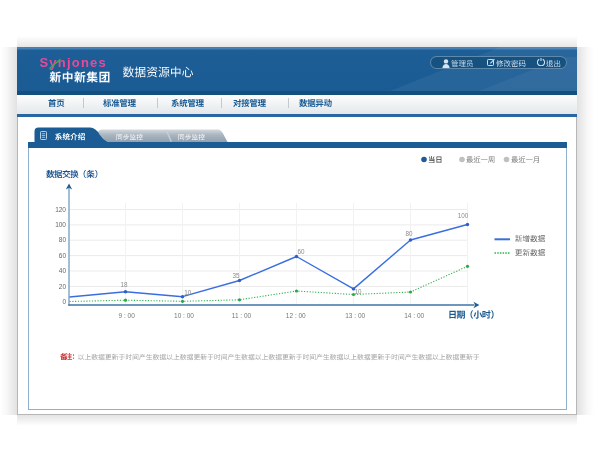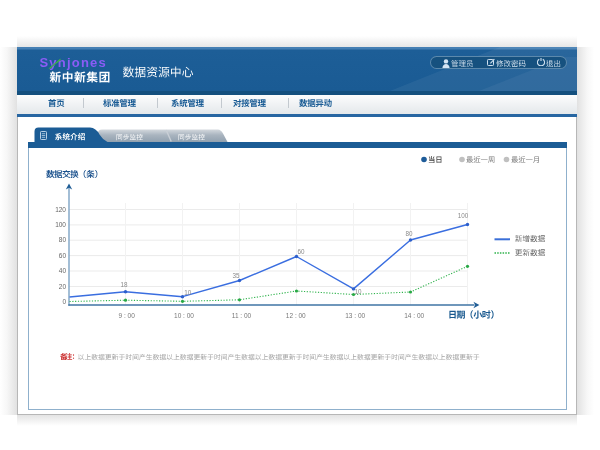--- a/index.html
+++ b/index.html
@@ -12,21 +12,21 @@
 <div class="abs" style="left:17px;top:36px;width:560px;height:11px;background:linear-gradient(to bottom,rgba(120,120,120,0) 0%,rgba(120,120,120,0.18) 100%)"></div>
 <div class="abs" style="left:17px;top:415px;width:560px;height:11px;background:linear-gradient(to top,rgba(120,120,120,0) 0%,rgba(120,120,120,0.20) 100%)"></div>
 <div class="abs" style="left:17px;top:47px;width:560px;height:368px;background:#fff;border:1px solid #b7b7b7"></div>
 
 <div class="abs" style="left:17px;top:47px;width:560px;height:44px;background:linear-gradient(180deg,#4680b4 0,#4680b4 2px,#1d5e97 3px,#1a5b94 100%);overflow:hidden">
       <svg style="position:absolute;left:0;top:0" width="560" height="44" viewBox="0 0 560 44">
         <path d="M373,44 L483,0 L560,0 L560,44 Z" fill="rgba(255,255,255,0.055)"></path>
         <path d="M462,44 L548,10 L560,10 L560,44 Z" fill="rgba(255,255,255,0.05)"></path>
       </svg>
     </div>
-<div class="abs" style="left:39.5px;top:56px;width:120px;height:14px;line-height:13px;color:#8b5cf6;font-size:13px;font-weight:bold;letter-spacing:1.2px;font-family:'Liberation Sans',sans-serif">Synjones<svg width="13" height="11" style="position:absolute;left:8px;top:1.5px" viewBox="0 0 13 11">
+<div class="abs" style="left:39.5px;top:56px;width:120px;height:14px;line-height:13px;color:#ec4899;font-size:13px;font-weight:bold;letter-spacing:1.2px;font-family:'Liberation Sans',sans-serif">Synjones<svg width="13" height="11" style="position:absolute;left:8px;top:1.5px" viewBox="0 0 13 11">
         <path d="M0.5,10.5 C4,7.5 8,4 12.5,0.5 L12.5,2.6 C8,5.8 4.5,8.8 2.5,10.8 Z" fill="#3fae4b"></path>
       </svg></div>
 <svg style="position:absolute;left:48.5px;top:69.9px" width="64" height="14" viewBox="0 -11.6 64 14.2">
       <path d="M11.6 -6.2V-4.9H7.2V-6.2ZM6.1 -9.0V-7.8H0.7V-9.0ZM6.2 -4.2V-3.0H0.4V-4.2ZM6.2 -6.3V-5.1H0.5V-6.3ZM10.5 -5.6V1.0H9.1V-5.6ZM2.5 -7.9Q2.7 -7.6 2.8 -7.2Q2.9 -6.8 2.9 -6.5L1.7 -6.2Q1.6 -6.5 1.5 -6.9Q1.4 -7.3 1.3 -7.6ZM5.6 -7.6Q5.4 -7.2 5.2 -6.7Q5.0 -6.3 4.8 -5.9L3.7 -6.2Q3.8 -6.4 3.9 -6.7Q4.0 -7.0 4.1 -7.3Q4.2 -7.6 4.2 -7.9ZM11.6 -9.0Q11.0 -8.8 10.2 -8.6Q9.4 -8.4 8.6 -8.2Q7.8 -8.1 7.0 -8.0Q7.0 -8.2 6.9 -8.5Q6.7 -8.8 6.6 -9.0Q7.3 -9.2 8.0 -9.3Q8.8 -9.5 9.4 -9.7Q10.1 -9.9 10.5 -10.1ZM3.8 -10.3Q4.0 -9.9 4.2 -9.5Q4.3 -9.0 4.4 -8.7L2.9 -8.3Q2.9 -8.6 2.7 -9.1Q2.5 -9.6 2.4 -10.0ZM8.0 -4.7Q8.0 -4.0 7.9 -3.2Q7.9 -2.5 7.7 -1.7Q7.6 -0.9 7.4 -0.2Q7.1 0.5 6.7 1.1Q6.6 1.0 6.4 0.8Q6.2 0.7 5.9 0.5Q5.7 0.4 5.5 0.3Q6.0 -0.4 6.3 -1.2Q6.5 -2.1 6.5 -3.0Q6.6 -3.9 6.6 -4.7V-9.0H8.0ZM4.1 -3.6Q4.5 -3.2 4.9 -2.8Q5.3 -2.4 5.6 -2.1Q5.9 -1.7 6.1 -1.3L5.2 -0.5Q5.0 -0.9 4.7 -1.3Q4.3 -1.7 4.0 -2.1Q3.6 -2.5 3.2 -2.9ZM3.7 -3.3Q3.2 -2.2 2.6 -1.3Q1.9 -0.3 1.2 0.3Q1.1 0.2 0.9 0.1Q0.7 -0.1 0.5 -0.2Q0.3 -0.4 0.2 -0.5Q0.9 -1.0 1.5 -1.9Q2.1 -2.7 2.4 -3.6ZM4.1 -5.7V1.0H2.8V-5.7Z M23.4 -8.1V-2.1H21.9V-6.7H14.9V-2.0H13.5V-8.1ZM22.8 -4.1V-2.7H14.3V-4.1ZM19.2 -10.2V1.1H17.7V-10.2Z M36.5 -6.2V-4.9H32.1V-6.2ZM31.0 -9.0V-7.8H25.6V-9.0ZM31.1 -4.2V-3.0H25.3V-4.2ZM31.1 -6.3V-5.1H25.4V-6.3ZM35.4 -5.6V1.0H34.0V-5.6ZM27.4 -7.9Q27.6 -7.6 27.7 -7.2Q27.8 -6.8 27.8 -6.5L26.6 -6.2Q26.5 -6.5 26.4 -6.9Q26.3 -7.3 26.2 -7.6ZM30.5 -7.6Q30.3 -7.2 30.1 -6.7Q29.9 -6.3 29.7 -5.9L28.6 -6.2Q28.7 -6.4 28.8 -6.7Q28.9 -7.0 29.0 -7.3Q29.1 -7.6 29.1 -7.9ZM36.5 -9.0Q35.9 -8.8 35.1 -8.6Q34.3 -8.4 33.5 -8.2Q32.7 -8.1 31.9 -8.0Q31.9 -8.2 31.8 -8.5Q31.6 -8.8 31.5 -9.0Q32.2 -9.2 32.9 -9.3Q33.7 -9.5 34.3 -9.7Q35.0 -9.9 35.4 -10.1ZM28.7 -10.3Q28.9 -9.9 29.1 -9.5Q29.2 -9.0 29.3 -8.7L27.8 -8.3Q27.8 -8.6 27.6 -9.1Q27.4 -9.6 27.3 -10.0ZM32.9 -4.7Q32.9 -4.0 32.8 -3.2Q32.8 -2.5 32.6 -1.7Q32.5 -0.9 32.3 -0.2Q32.0 0.5 31.6 1.1Q31.5 1.0 31.3 0.8Q31.1 0.7 30.8 0.5Q30.6 0.4 30.4 0.3Q30.9 -0.4 31.2 -1.2Q31.4 -2.1 31.4 -3.0Q31.5 -3.9 31.5 -4.7V-9.0H32.9ZM29.0 -3.6Q29.4 -3.2 29.8 -2.8Q30.2 -2.4 30.5 -2.1Q30.8 -1.7 31.0 -1.3L30.1 -0.5Q29.9 -0.9 29.6 -1.3Q29.2 -1.7 28.9 -2.1Q28.5 -2.5 28.1 -2.9ZM28.6 -3.3Q28.1 -2.2 27.5 -1.3Q26.8 -0.3 26.1 0.3Q26.0 0.2 25.8 0.1Q25.6 -0.1 25.4 -0.2Q25.2 -0.4 25.1 -0.5Q25.8 -1.0 26.4 -1.9Q27.0 -2.7 27.3 -3.6ZM29.0 -5.7V1.0H27.7V-5.7Z M48.8 -2.7V-1.6H37.9V-2.7ZM47.6 -7.4V-6.5H40.4V-7.4ZM47.7 -6.0V-5.1H40.4V-6.0ZM44.5 -8.3V-4.1H43.1V-8.3ZM44.0 -3.4V1.1H42.6V-3.4ZM43.6 -1.8Q43.1 -1.4 42.5 -0.9Q41.9 -0.5 41.2 -0.1Q40.6 0.2 39.8 0.5Q39.1 0.8 38.5 1.0Q38.3 0.7 38.0 0.4Q37.8 0.0 37.5 -0.2Q38.2 -0.3 38.9 -0.6Q39.6 -0.8 40.3 -1.1Q41.0 -1.3 41.5 -1.7Q42.1 -2.0 42.5 -2.3ZM44.2 -2.4Q44.6 -2.0 45.1 -1.7Q45.7 -1.4 46.3 -1.1Q47.0 -0.8 47.7 -0.6Q48.4 -0.4 49.1 -0.2Q48.9 -0.1 48.7 0.1Q48.6 0.3 48.4 0.5Q48.3 0.8 48.2 0.9Q47.5 0.7 46.8 0.5Q46.1 0.2 45.4 -0.2Q44.7 -0.5 44.2 -1.0Q43.6 -1.4 43.1 -1.8ZM41.9 -9.9Q41.3 -8.9 40.5 -7.9Q39.7 -6.9 38.6 -6.0Q38.5 -6.2 38.3 -6.4Q38.1 -6.6 38.0 -6.7Q37.8 -6.9 37.6 -7.0Q38.3 -7.5 38.8 -8.0Q39.4 -8.6 39.8 -9.1Q40.2 -9.7 40.5 -10.2ZM44.2 -10.3Q44.4 -9.9 44.6 -9.5Q44.8 -9.0 44.9 -8.7L43.5 -8.3Q43.4 -8.6 43.3 -9.1Q43.1 -9.5 42.9 -9.9ZM48.5 -4.6V-3.5H39.7V-4.6ZM48.2 -9.0V-7.9H40.7V-3.1H39.3V-8.3L40.0 -9.0H40.7Z M60.9 -9.7V1.1H59.4V-8.4H52.1V1.1H50.7V-9.7ZM60.3 -0.6V0.7H51.5V-0.6ZM58.9 -6.8V-5.5H52.7V-6.8ZM57.5 -2.4Q57.5 -1.9 57.4 -1.7Q57.3 -1.4 57.0 -1.2Q56.7 -1.1 56.3 -1.0Q55.8 -1.0 55.3 -1.0Q55.2 -1.3 55.1 -1.6Q55.0 -2.0 54.8 -2.3Q55.2 -2.3 55.5 -2.3Q55.8 -2.3 55.9 -2.3Q56.0 -2.3 56.1 -2.3Q56.1 -2.3 56.1 -2.4V-8.1H57.5ZM57.4 -5.6Q56.8 -4.8 56.2 -4.1Q55.5 -3.4 54.7 -2.9Q54.0 -2.3 53.3 -1.9Q53.1 -2.1 52.9 -2.4Q52.6 -2.7 52.4 -2.9Q53.0 -3.3 53.7 -3.8Q54.5 -4.3 55.1 -5.0Q55.7 -5.7 56.2 -6.4Z" fill="#ffffff"></path>
     </svg>
 <svg style="position:absolute;left:122px;top:64.9px" width="74" height="14" viewBox="0 -11.6 74 14.2">
       <path d="M6.4 -3.7V-2.9H0.5V-3.7ZM6.3 -7.9V-7.1H0.5V-7.9ZM3.6 -4.5Q3.3 -3.9 2.9 -3.3Q2.6 -2.6 2.3 -2.0Q2.0 -1.4 1.7 -0.9L0.9 -1.2Q1.2 -1.7 1.5 -2.3Q1.8 -2.9 2.1 -3.5Q2.5 -4.2 2.7 -4.7ZM5.3 -3.1Q5.2 -2.2 4.9 -1.6Q4.5 -0.9 4.0 -0.4Q3.5 0.1 2.7 0.4Q1.9 0.7 0.9 1.0Q0.9 0.8 0.7 0.6Q0.6 0.3 0.5 0.2Q1.8 -0.0 2.6 -0.4Q3.4 -0.8 3.9 -1.5Q4.3 -2.2 4.5 -3.2ZM6.0 -9.5Q5.8 -9.1 5.5 -8.7Q5.2 -8.3 4.9 -8.0L4.3 -8.3Q4.6 -8.6 4.8 -9.0Q5.1 -9.5 5.3 -9.8ZM3.9 -10.1V-4.6H3.0V-10.1ZM1.7 -9.8Q1.9 -9.4 2.1 -9.0Q2.4 -8.6 2.5 -8.2L1.7 -7.9Q1.7 -8.3 1.5 -8.7Q1.2 -9.1 1.0 -9.5ZM3.7 -7.2Q3.4 -6.7 2.9 -6.2Q2.5 -5.7 1.9 -5.3Q1.4 -4.8 0.9 -4.5Q0.8 -4.7 0.7 -4.9Q0.5 -5.1 0.4 -5.2Q0.9 -5.4 1.4 -5.8Q1.9 -6.2 2.4 -6.6Q2.8 -7.1 3.0 -7.5ZM3.8 -7.1Q3.9 -7.0 4.2 -6.8Q4.6 -6.7 4.9 -6.4Q5.3 -6.2 5.6 -6.0Q5.9 -5.8 6.0 -5.7L5.5 -5.1Q5.4 -5.2 5.1 -5.4Q4.8 -5.7 4.4 -5.9Q4.1 -6.2 3.8 -6.4Q3.5 -6.6 3.3 -6.7ZM11.5 -7.9V-7.0H7.2V-7.9ZM8.5 -10.0Q8.3 -8.8 8.0 -7.7Q7.6 -6.6 7.2 -5.7Q6.8 -4.8 6.3 -4.1Q6.2 -4.1 6.1 -4.3Q6.0 -4.4 5.8 -4.5Q5.7 -4.6 5.6 -4.7Q6.1 -5.3 6.5 -6.2Q6.8 -7.0 7.1 -8.0Q7.4 -9.0 7.5 -10.1ZM10.8 -7.3Q10.5 -5.2 10.0 -3.6Q9.4 -2.1 8.4 -0.9Q7.5 0.2 6.0 1.0Q5.9 0.9 5.8 0.7Q5.7 0.6 5.6 0.4Q5.5 0.3 5.4 0.2Q6.8 -0.5 7.7 -1.5Q8.7 -2.6 9.2 -4.0Q9.7 -5.5 9.9 -7.4ZM7.7 -7.1Q8.0 -5.5 8.5 -4.0Q9.0 -2.6 9.7 -1.5Q10.5 -0.4 11.6 0.2Q11.5 0.3 11.4 0.4Q11.3 0.5 11.2 0.7Q11.1 0.8 11.0 1.0Q9.8 0.3 9.0 -0.9Q8.2 -2.1 7.7 -3.6Q7.2 -5.2 6.9 -7.0ZM2.1 -2.0Q2.8 -1.7 3.5 -1.4Q4.2 -1.0 4.9 -0.7Q5.5 -0.3 5.9 0.0L5.3 0.7Q4.9 0.3 4.3 -0.0Q3.7 -0.4 3.0 -0.8Q2.3 -1.1 1.6 -1.4Z M23.1 -9.6V-6.4H17.2V-7.2H22.2V-8.8H17.2V-9.6ZM17.6 -5.9Q17.6 -5.2 17.6 -4.3Q17.5 -3.4 17.4 -2.5Q17.2 -1.5 16.9 -0.6Q16.6 0.2 16.1 1.0Q16.0 0.9 15.9 0.8Q15.8 0.7 15.6 0.6Q15.5 0.5 15.4 0.4Q15.9 -0.3 16.1 -1.1Q16.4 -1.9 16.5 -2.7Q16.7 -3.6 16.7 -4.4Q16.7 -5.2 16.7 -5.9V-9.6H17.6ZM23.5 -5.1V-4.3H17.2V-5.1ZM22.6 -0.3V0.5H18.2V-0.3ZM20.8 -6.5V-2.5H20.0V-6.5ZM23.1 -2.9V0.9H22.3V-2.1H18.6V1.0H17.8V-2.9ZM12.4 -3.7Q13.1 -3.9 14.1 -4.2Q15.1 -4.5 16.1 -4.8L16.2 -4.0Q15.3 -3.7 14.3 -3.4Q13.4 -3.1 12.6 -2.8ZM16.2 -7.7V-6.8H12.5V-7.7ZM14.8 -0.2Q14.8 0.2 14.8 0.4Q14.7 0.6 14.4 0.7Q14.2 0.8 13.9 0.9Q13.5 0.9 12.9 0.9Q12.9 0.7 12.8 0.5Q12.8 0.2 12.7 0.0Q13.1 0.1 13.4 0.1Q13.7 0.1 13.8 0.1Q13.9 0.1 14.0 0.0Q14.0 -0.0 14.0 -0.2V-10.1H14.8Z M25.5 -9.6Q25.9 -9.5 26.4 -9.3Q26.9 -9.1 27.3 -8.9Q27.7 -8.6 28.0 -8.4L27.5 -7.7Q27.3 -7.9 26.8 -8.2Q26.4 -8.4 25.9 -8.6Q25.5 -8.9 25.0 -9.0ZM24.6 -5.9Q25.3 -6.1 26.2 -6.4Q27.1 -6.7 28.1 -7.0L28.2 -6.2Q27.3 -5.9 26.5 -5.6Q25.6 -5.4 24.9 -5.1ZM30.7 -9.9Q30.4 -9.1 29.9 -8.3Q29.3 -7.6 28.5 -6.9Q28.5 -7.0 28.3 -7.1Q28.2 -7.2 28.1 -7.3Q28.0 -7.4 27.9 -7.4Q28.6 -8.0 29.1 -8.7Q29.6 -9.4 29.8 -10.0ZM34.4 -9.0V-8.3H29.3L29.8 -9.0ZM34.3 -9.0 34.5 -9.0 35.1 -8.8Q34.9 -8.3 34.6 -7.8Q34.4 -7.3 34.2 -7.0L33.4 -7.2Q33.6 -7.5 33.8 -8.0Q34.0 -8.4 34.2 -8.8V-9.0ZM34.0 -4.5V-1.2H33.0V-3.6H27.1V-1.1H26.2V-4.5ZM30.6 -3.3Q30.4 -2.4 30.1 -1.7Q29.8 -1.0 29.1 -0.5Q28.5 0.1 27.5 0.4Q26.5 0.8 25.0 1.0Q25.0 0.9 24.9 0.7Q24.8 0.6 24.8 0.5Q24.7 0.3 24.6 0.2Q26.0 0.1 27.0 -0.2Q27.9 -0.5 28.4 -0.9Q29.0 -1.4 29.3 -2.0Q29.5 -2.5 29.7 -3.3ZM30.7 -1.6Q31.2 -1.4 31.9 -1.2Q32.5 -1.0 33.1 -0.7Q33.7 -0.5 34.3 -0.3Q34.8 -0.0 35.2 0.2L34.7 0.9Q34.3 0.7 33.8 0.5Q33.3 0.2 32.6 -0.0Q32.0 -0.3 31.4 -0.5Q30.8 -0.7 30.2 -0.9ZM32.2 -8.6Q32.1 -8.0 31.8 -7.4Q31.5 -6.8 31.1 -6.3Q30.7 -5.8 30.0 -5.4Q29.3 -5.0 28.4 -4.7Q28.3 -4.8 28.2 -5.0Q28.0 -5.2 27.9 -5.3Q28.8 -5.6 29.4 -5.9Q30.0 -6.3 30.4 -6.7Q30.8 -7.1 31.0 -7.6Q31.2 -8.1 31.3 -8.6ZM31.8 -7.8Q32.2 -7.2 32.7 -6.8Q33.2 -6.3 33.9 -6.0Q34.6 -5.7 35.4 -5.5Q35.3 -5.4 35.1 -5.1Q34.9 -4.9 34.9 -4.8Q34.0 -5.0 33.3 -5.4Q32.6 -5.8 32.1 -6.4Q31.5 -6.9 31.2 -7.6Z M47.4 -9.5V-8.7H40.4V-9.5ZM40.9 -6.2Q40.9 -5.4 40.9 -4.5Q40.8 -3.6 40.7 -2.6Q40.5 -1.7 40.2 -0.7Q39.8 0.2 39.3 0.9Q39.2 0.8 39.1 0.7Q39.0 0.7 38.8 0.6Q38.7 0.5 38.6 0.4Q39.1 -0.3 39.4 -1.1Q39.7 -2.0 39.8 -2.9Q40.0 -3.7 40.0 -4.6Q40.1 -5.5 40.1 -6.2V-9.5H40.9ZM42.4 -3.9H46.1V-5.0H42.4ZM42.4 -5.6H46.1V-6.7H42.4ZM47.0 -7.4V-3.2H41.6V-7.4ZM42.9 -2.3Q42.6 -1.6 42.2 -0.9Q41.7 -0.2 41.3 0.3Q41.2 0.2 41.1 0.1Q41.0 0.0 40.8 -0.1Q40.7 -0.1 40.6 -0.2Q41.0 -0.7 41.4 -1.3Q41.8 -1.9 42.1 -2.5ZM46.2 -2.6Q46.5 -2.3 46.8 -1.8Q47.1 -1.4 47.3 -1.0Q47.5 -0.6 47.6 -0.2L46.8 0.1Q46.7 -0.2 46.5 -0.6Q46.3 -1.1 46.0 -1.5Q45.7 -1.9 45.5 -2.3ZM44.8 -8.7Q44.7 -8.2 44.5 -7.7Q44.4 -7.2 44.3 -6.9L43.5 -7.1Q43.6 -7.3 43.6 -7.6Q43.7 -8.0 43.8 -8.3Q43.8 -8.6 43.8 -8.8ZM44.7 0.0Q44.7 0.4 44.6 0.5Q44.5 0.7 44.2 0.8Q44.0 0.9 43.6 0.9Q43.2 1.0 42.6 1.0Q42.6 0.8 42.5 0.6Q42.4 0.3 42.3 0.2Q42.8 0.2 43.1 0.2Q43.5 0.2 43.6 0.2Q43.8 0.2 43.8 0.0V-3.5H44.7ZM37.6 -10.0Q37.9 -9.8 38.3 -9.6Q38.7 -9.4 39.0 -9.1Q39.4 -8.9 39.6 -8.7L39.0 -7.9Q38.8 -8.2 38.5 -8.4Q38.2 -8.7 37.8 -8.9Q37.4 -9.1 37.0 -9.3ZM37.0 -6.7Q37.3 -6.6 37.7 -6.4Q38.1 -6.2 38.4 -6.0Q38.8 -5.7 39.0 -5.5L38.5 -4.8Q38.3 -5.0 37.9 -5.2Q37.6 -5.5 37.2 -5.7Q36.8 -5.9 36.5 -6.1ZM36.7 0.3Q37.0 -0.2 37.3 -0.8Q37.6 -1.5 37.9 -2.2Q38.3 -2.9 38.5 -3.6L39.3 -3.1Q39.0 -2.5 38.7 -1.8Q38.4 -1.1 38.1 -0.4Q37.8 0.2 37.5 0.8Z M58.8 -7.9V-2.3H57.9V-7.1H50.1V-2.2H49.2V-7.9ZM58.4 -3.9V-3.0H49.6V-3.9ZM54.4 -10.1V0.9H53.5V-10.1Z M64.5 -0.8Q64.5 -0.4 64.6 -0.2Q64.8 -0.1 65.3 -0.1Q65.4 -0.1 65.7 -0.1Q66.0 -0.1 66.4 -0.1Q66.8 -0.1 67.1 -0.1Q67.4 -0.1 67.6 -0.1Q68.0 -0.1 68.2 -0.3Q68.4 -0.5 68.4 -1.0Q68.5 -1.6 68.5 -2.6Q68.7 -2.5 68.8 -2.5Q69.0 -2.4 69.1 -2.3Q69.3 -2.2 69.4 -2.2Q69.3 -1.1 69.2 -0.4Q69.0 0.2 68.7 0.5Q68.3 0.7 67.6 0.7Q67.6 0.7 67.3 0.7Q67.1 0.7 66.7 0.7Q66.4 0.7 66.1 0.7Q65.8 0.7 65.5 0.7Q65.3 0.7 65.2 0.7Q64.6 0.7 64.2 0.6Q63.8 0.5 63.7 0.1Q63.5 -0.2 63.5 -0.8V-6.7H64.5ZM62.5 -5.7Q62.4 -5.0 62.2 -4.1Q62.1 -3.2 61.9 -2.4Q61.7 -1.6 61.4 -0.9L60.5 -1.3Q60.8 -1.9 61.0 -2.7Q61.2 -3.5 61.4 -4.3Q61.5 -5.1 61.6 -5.8ZM70.0 -6.1Q70.3 -5.4 70.6 -4.6Q71.0 -3.8 71.2 -3.0Q71.5 -2.2 71.6 -1.6L70.7 -1.3Q70.6 -1.9 70.3 -2.7Q70.1 -3.5 69.8 -4.3Q69.5 -5.1 69.1 -5.8ZM64.7 -9.7Q65.3 -9.3 65.9 -8.8Q66.5 -8.3 67.1 -7.9Q67.6 -7.4 68.0 -7.0L67.3 -6.3Q67.0 -6.7 66.5 -7.2Q65.9 -7.7 65.3 -8.2Q64.7 -8.7 64.1 -9.1Z" fill="#ffffff"></path>
     </svg>
 <div class="abs" style="left:430px;top:55.5px;width:137px;height:13.5px;background:#16517f;border:1px solid rgba(190,215,235,0.42);border-radius:7px"></div>
 <svg class="abs" style="left:441.5px;top:58.8px" width="8" height="9.5" viewBox="0 0 8 9.5">

